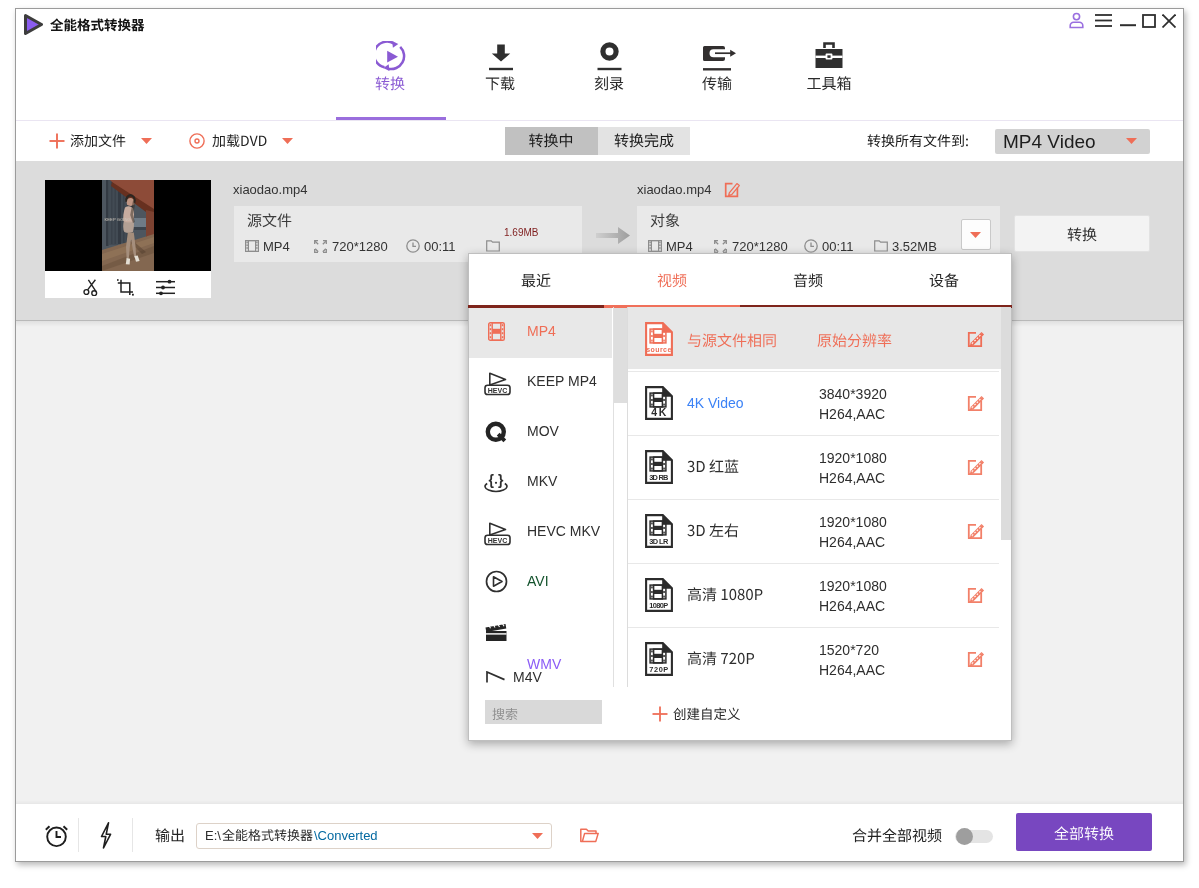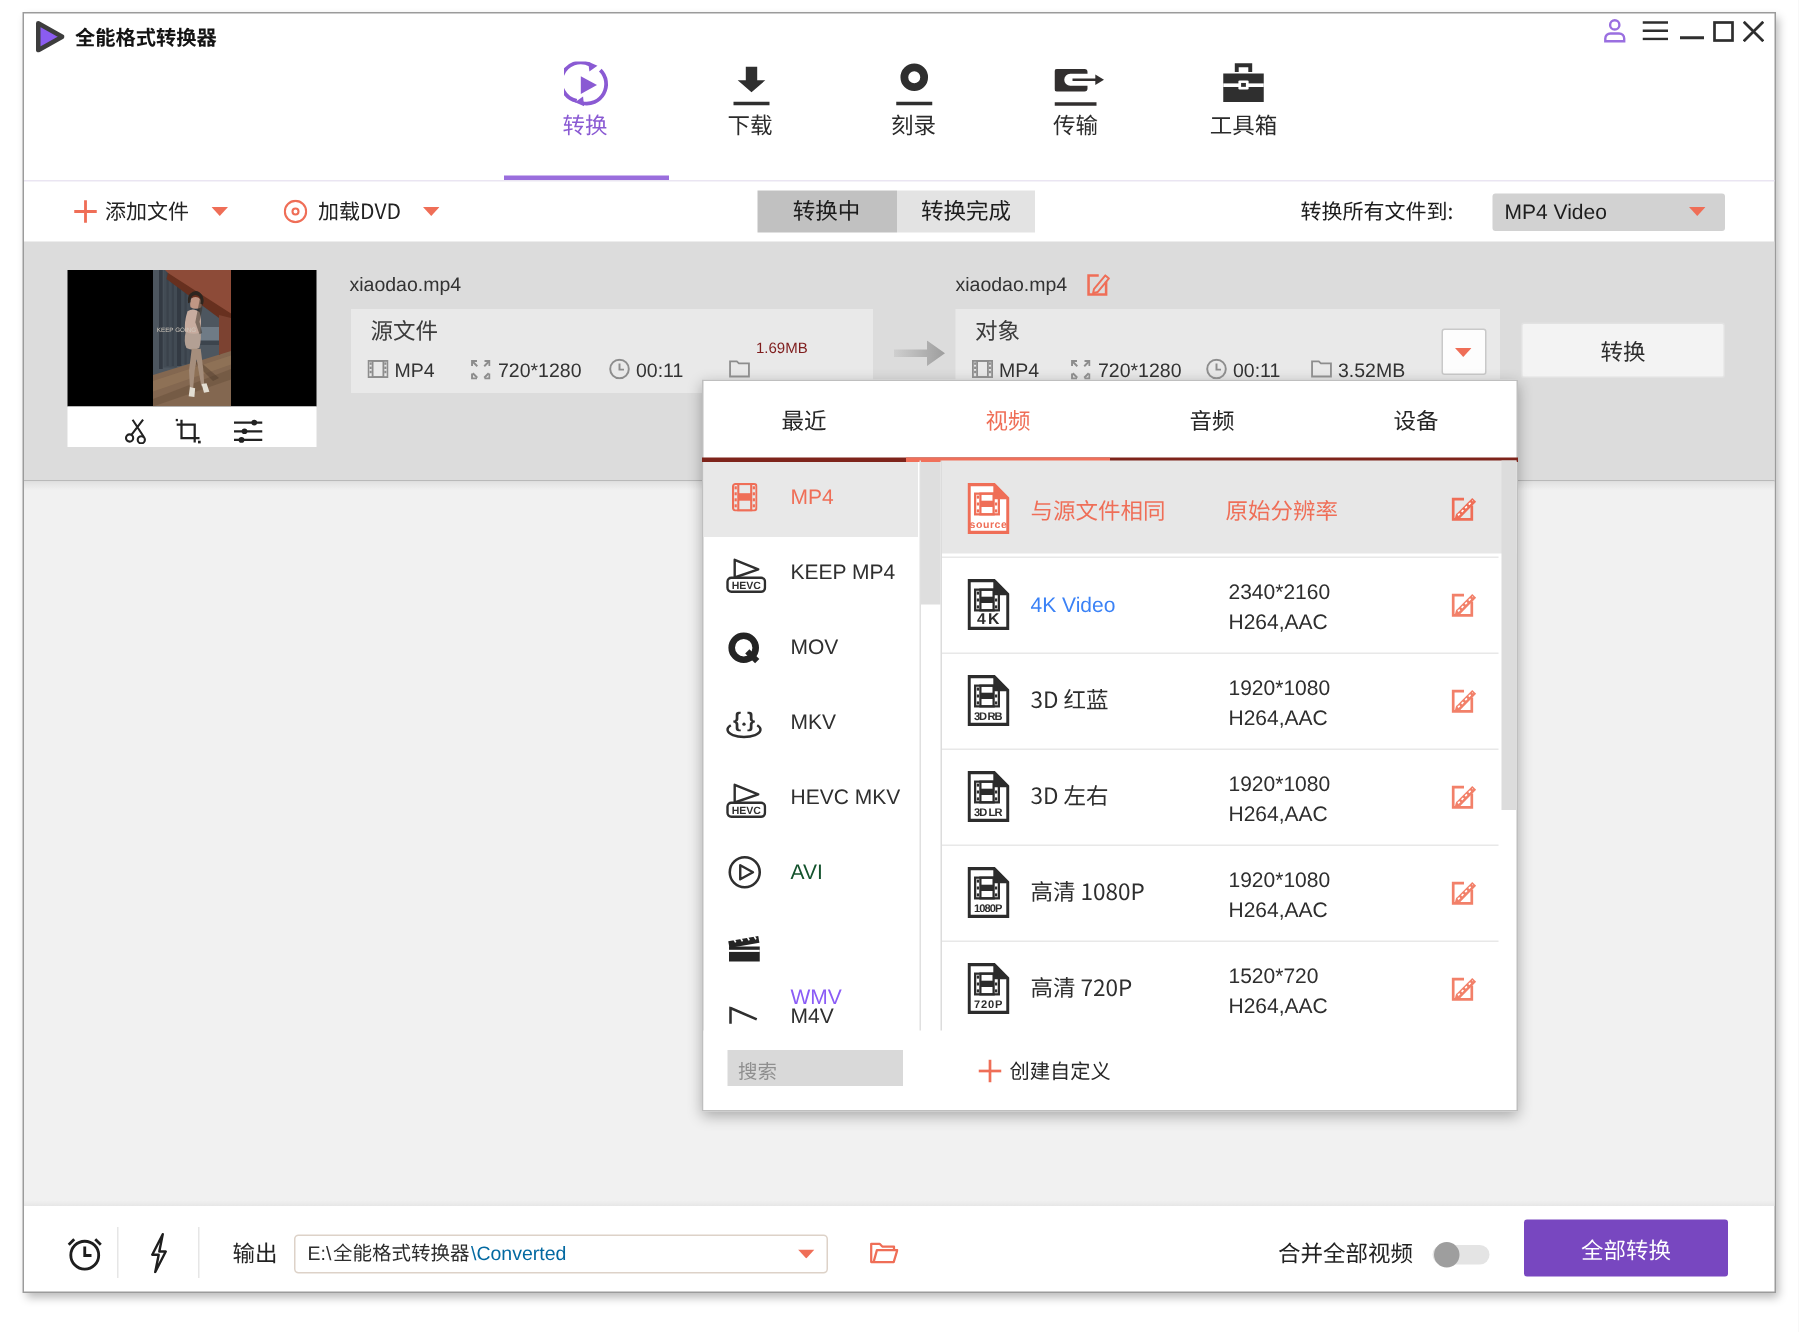--- a/index.html
+++ b/index.html
@@ -4,21 +4,21 @@
 body{width:1199px;height:888px;position:relative;overflow:hidden;background:#fff;
 font-family:"Liberation Sans",sans-serif;-webkit-font-smoothing:antialiased}
 div{box-sizing:border-box}
 </style></head><body>
 <div style="position:absolute;left:15px;top:8px;width:1169px;height:854px;background:#fff;border:1px solid #9b9b9b;box-shadow:2px 3px 6px rgba(0,0,0,0.28)"></div>
 <div style="position:absolute;left:16px;top:120px;width:1167px;height:1px;background:#eae5f2"></div>
 <div style="position:absolute;left:336px;top:117px;width:110px;height:3px;background:#9a6edd"></div>
 <div style="position:absolute;left:505px;top:127px;width:93px;height:28px;background:#c1c1c1"></div>
 <div style="position:absolute;left:598px;top:127px;width:92px;height:28px;background:#e3e3e3"></div>
 <div style="position:absolute;left:995px;top:129px;width:155px;height:25px;background:#d2d2d2;border-radius:2px"></div>
-<div style="position:absolute;left:1003px;top:129px;width:120px;height:25px;line-height:25px;font-size:14px;color:#1d1d1d">MP4 Video</div>
+<div style="position:absolute;left:1003px;top:129px;width:120px;height:25px;line-height:25px;font-size:19px;color:#1d1d1d">MP4 Video</div>
 <div style="position:absolute;left:16px;top:161px;width:1167px;height:159px;background:#dcdcdc"></div>
 <div style="position:absolute;left:16px;top:320px;width:1167px;height:1px;background:#b9b9b9"></div>
 <div style="position:absolute;left:16px;top:321px;width:1167px;height:483px;background:#f1f1f1"></div>
 <div style="position:absolute;left:16px;top:321px;width:1167px;height:6px;background:linear-gradient(180deg,rgba(0,0,0,0.07),rgba(0,0,0,0))"></div>
 <div style="position:absolute;left:16px;top:800px;width:1167px;height:4px;background:linear-gradient(180deg,rgba(0,0,0,0),rgba(0,0,0,0.045))"></div>
 <div style="position:absolute;left:45px;top:180px;width:166px;height:91px;background:#000"></div>
 <svg style="position:absolute;left:102px;top:180px" width="52" height="91" viewBox="0 0 52 91">
 <rect width="52" height="91" fill="#4d565f"></rect>
 <g fill="#333a43">
       <rect x="4" y="0" width="2.5" height="66"></rect>
@@ -73,33 +73,33 @@
 <div style="position:absolute;left:468px;top:305px;width:544px;height:3px;background:#7e241b"></div>
 <div style="position:absolute;left:604px;top:305px;width:136px;height:3px;background:#f0705a"></div>
 <div style="position:absolute;left:469px;top:308px;width:143px;height:50px;background:#e8e8e8"></div>
 <div style="position:absolute;left:527px;top:323px;font-size:14px;color:#ef6e57">MP4</div>
 <div style="position:absolute;left:527px;top:373px;font-size:14px;color:#2f2f2f">KEEP MP4</div>
 <div style="position:absolute;left:527px;top:423px;font-size:14px;color:#2f2f2f">MOV</div>
 <div style="position:absolute;left:527px;top:473px;font-size:14px;color:#2f2f2f">MKV</div>
 <div style="position:absolute;left:527px;top:523px;font-size:14px;color:#2f2f2f">HEVC MKV</div>
 <div style="position:absolute;left:527px;top:573px;font-size:14px;color:#14532d">AVI</div>
 <div style="position:absolute;left:527px;top:656px;font-size:14px;color:#8b5cf6">WMV</div>
-<div style="position:absolute;left:527px;top:669px;font-size:14px;color:#2f2f2f">M4V</div>
+<div style="position:absolute;left:513px;top:669px;font-size:14px;color:#2f2f2f">M4V</div>
 <div style="position:absolute;left:469px;top:687px;width:157px;height:53px;background:#fff"></div>
 <div style="position:absolute;left:627px;top:307px;width:1px;height:380px;background:#dcdcdc"></div>
 <div style="position:absolute;left:613px;top:307px;width:1px;height:380px;background:#e0e0e0"></div>
 <div style="position:absolute;left:614px;top:308px;width:13px;height:95px;background:#dedede"></div>
 <div style="position:absolute;left:628px;top:307px;width:383px;height:62px;background:#e7e7e7"></div>
 <div style="position:absolute;left:628px;top:371px;width:371px;height:1px;background:#e8e8e8"></div>
 <div style="position:absolute;left:628px;top:435px;width:371px;height:1px;background:#e8e8e8"></div>
 <div style="position:absolute;left:628px;top:499px;width:371px;height:1px;background:#e8e8e8"></div>
 <div style="position:absolute;left:628px;top:563px;width:371px;height:1px;background:#e8e8e8"></div>
 <div style="position:absolute;left:628px;top:627px;width:371px;height:1px;background:#e8e8e8"></div>
 <div style="position:absolute;left:687px;top:395px;font-size:14px;color:#3b82f6">4K Video</div>
-<div style="position:absolute;left:819px;top:386px;font-size:14px;color:#2e2e2e">2340*2160</div>
+<div style="position:absolute;left:819px;top:386px;font-size:14px;color:#2e2e2e">3840*3920</div>
 <div style="position:absolute;left:819px;top:406px;font-size:14px;color:#2e2e2e">H264,AAC</div>
 <div style="position:absolute;left:819px;top:450px;font-size:14px;color:#2e2e2e">1920*1080</div>
 <div style="position:absolute;left:819px;top:470px;font-size:14px;color:#2e2e2e">H264,AAC</div>
 <div style="position:absolute;left:819px;top:514px;font-size:14px;color:#2e2e2e">1920*1080</div>
 <div style="position:absolute;left:819px;top:534px;font-size:14px;color:#2e2e2e">H264,AAC</div>
 <div style="position:absolute;left:819px;top:578px;font-size:14px;color:#2e2e2e">1920*1080</div>
 <div style="position:absolute;left:819px;top:598px;font-size:14px;color:#2e2e2e">H264,AAC</div>
 <div style="position:absolute;left:819px;top:642px;font-size:14px;color:#2e2e2e">1520*720</div>
 <div style="position:absolute;left:819px;top:662px;font-size:14px;color:#2e2e2e">H264,AAC</div>
 <div style="position:absolute;left:1001px;top:307px;width:10px;height:233px;background:#dcdcdc"></div>

